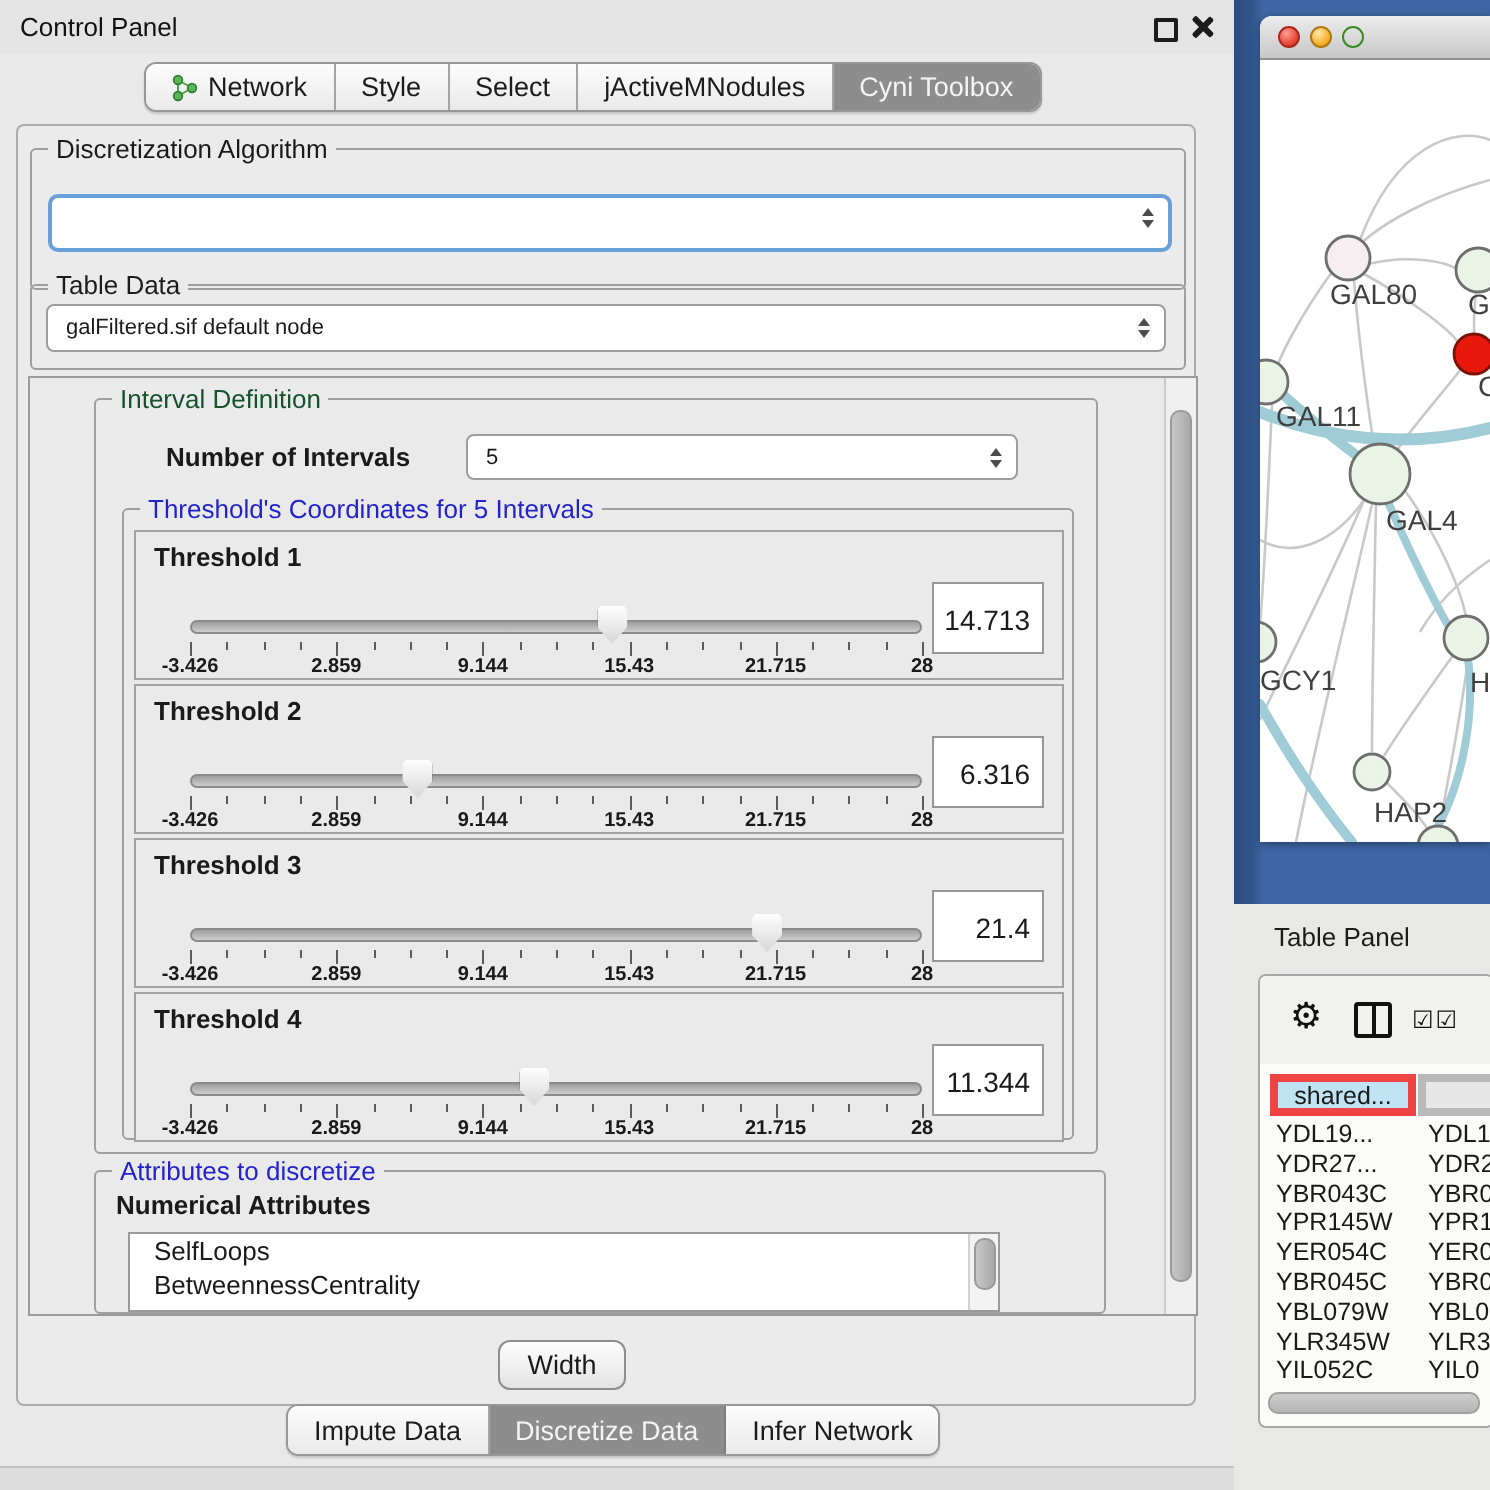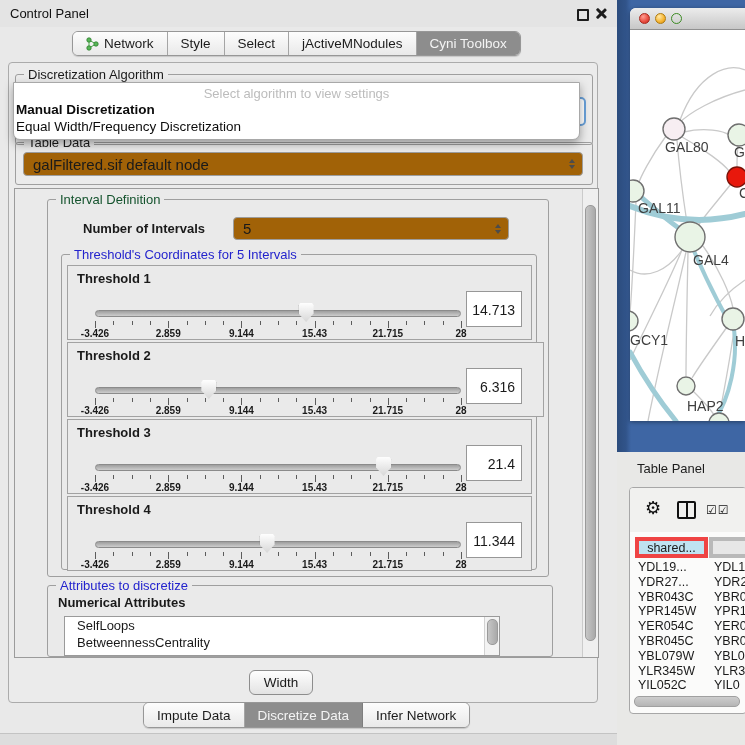--- a/index.html
+++ b/index.html
@@ -31,22 +31,22 @@
   
   #content-panel{left:8px;top:62px;width:588px;height:639px;background:#ebebeb;
                  border:1px solid #ababab;border-radius:4px;}
   .fieldset{position:absolute;border:1px solid #9f9f9f;border-radius:3px;}
   .fieldset>.legend{position:absolute;top:-8px;left:8px;background:#ebebeb;padding:0 4px;
                     font-size:13px;white-space:nowrap;}
   .legend.green{color:#14532d;}
   .legend.blue{color:#2323cd;}
 
   
-  .combo{position:absolute;background:#a16207;border:1px solid #9d9d9d;border-radius:4px;
-         font-size:15px;display:flex;align-items:center;padding-left:9px;box-sizing:border-box;}
+  .combo{position:absolute;background:#ffffff;border:1px solid #9d9d9d;border-radius:4px;
+         font-size:11px;display:flex;align-items:center;padding-left:9px;box-sizing:border-box;}
   .combo .spinner{position:absolute;right:7px;top:0;bottom:0;display:flex;flex-direction:column;justify-content:center;gap:2px;}
   .arrow-up{width:0;height:0;border-left:3.5px solid transparent;border-right:3.5px solid transparent;border-bottom:4.5px solid #4c4c4c;}
   .arrow-dn{width:0;height:0;border-left:3.5px solid transparent;border-right:3.5px solid transparent;border-top:4.5px solid #4c4c4c;}
   #hidden-combo{left:8px;top:22px;width:558px;height:25px;border:2px solid #69a0d8;border-radius:5px;background:#fff;}
 
   
   #algo-popup{left:13px;top:82px;width:565px;height:56px;background:#fff;border:1px solid #a8a8a8;
               border-radius:0 0 7px 7px;box-shadow:0 4px 10px rgba(0,0,0,.35);z-index:50;overflow:hidden;}
   #algo-hint{text-align:center;color:#bcbcbc;font-size:13px;margin-top:3px;}
   .algo-option{font-size:13.5px;padding:1px 2px;color:#0c0c0c;}
@@ -235,21 +235,21 @@
                 <div class="thr-ticklabels">
                   <span class="ticklabel" style="left: 0%;">-3.426</span>
                   <span class="ticklabel" style="left: 20%;">2.859</span>
                   <span class="ticklabel" style="left: 40%;">9.144</span>
                   <span class="ticklabel" style="left: 60%;">15.43</span>
                   <span class="ticklabel" style="left: 80%;">21.715</span>
                   <span class="ticklabel" style="left: 100%;">28</span>
                 </div>
                 <div class="thr-value">14.713</div>
               </div>
-              <div class="thr-panel" style="top: 87px; padding-left: 12px;">
+              <div class="thr-panel" style="top: 87px;">
                 <div class="thr-label">Threshold 2</div>
                 <div class="thr-track">
                   <div class="thr-thumb" style="left: calc(31% - 7.5px);"></div>
                 </div>
                 <div class="thr-ticks">
                   <div class="tick" style="left: 0%; height: 7px;"></div>
                   <div class="tick" style="left: 5%; height: 4px;"></div>
                   <div class="tick" style="left: 10%; height: 4px;"></div>
                   <div class="tick" style="left: 15%; height: 4px;"></div>
                   <div class="tick" style="left: 20%; height: 7px;"></div>
@@ -377,27 +377,20 @@
       <div id="sp-vscroll" class="abs">
         <div id="sp-vthumb" class="abs"></div>
       </div>
     </div>
 
     <div id="apply-btn" class="abs">
       <span>Width</span>
     </div>
   </div>
 
-  <div id="algo-popup" class="abs">
-    <div id="algo-hint">Select algorithm to view settings</div>
-    <div id="algo-options">
-        <div class="algo-option bold">Manual Discretization</div>
-        <div class="algo-option">Equal Width/Frequency Discretization</div>
-      </div>
-  </div>
 
   <div id="bottom-tabbar" class="tabbar abs">
       <div class="tab">
         <span>Impute Data</span>
       </div>
       <div class="tab selected">
         <span>Discretize Data</span>
       </div>
       <div class="tab">
         <span>Infer Network</span>

